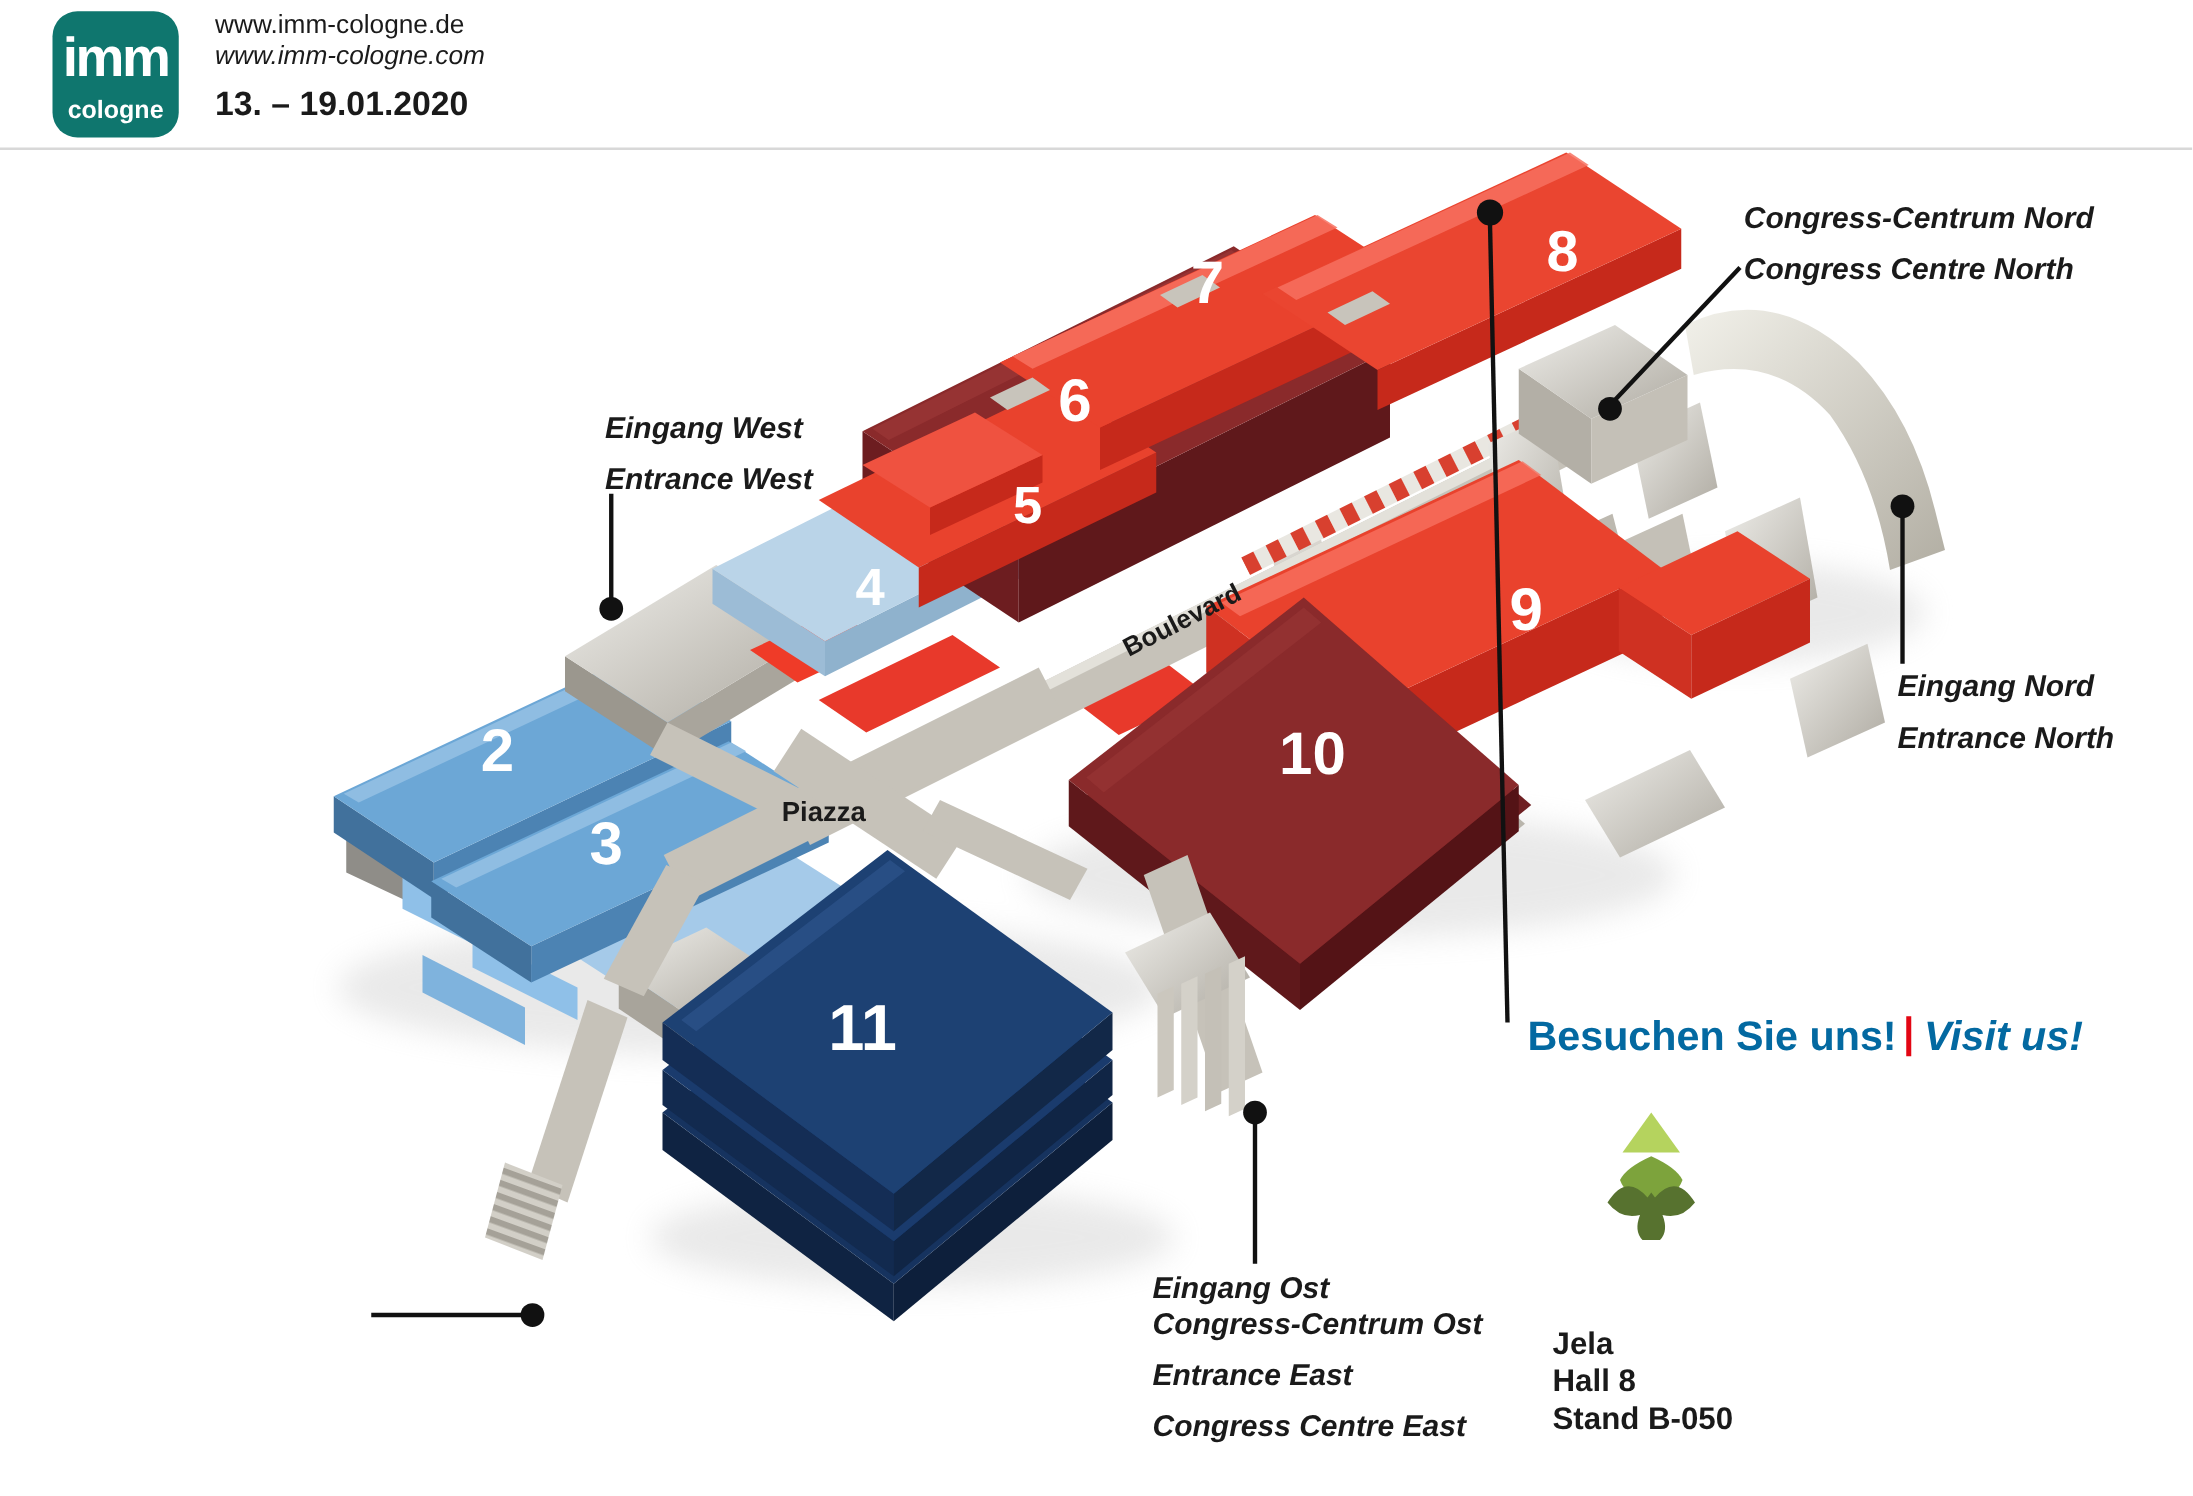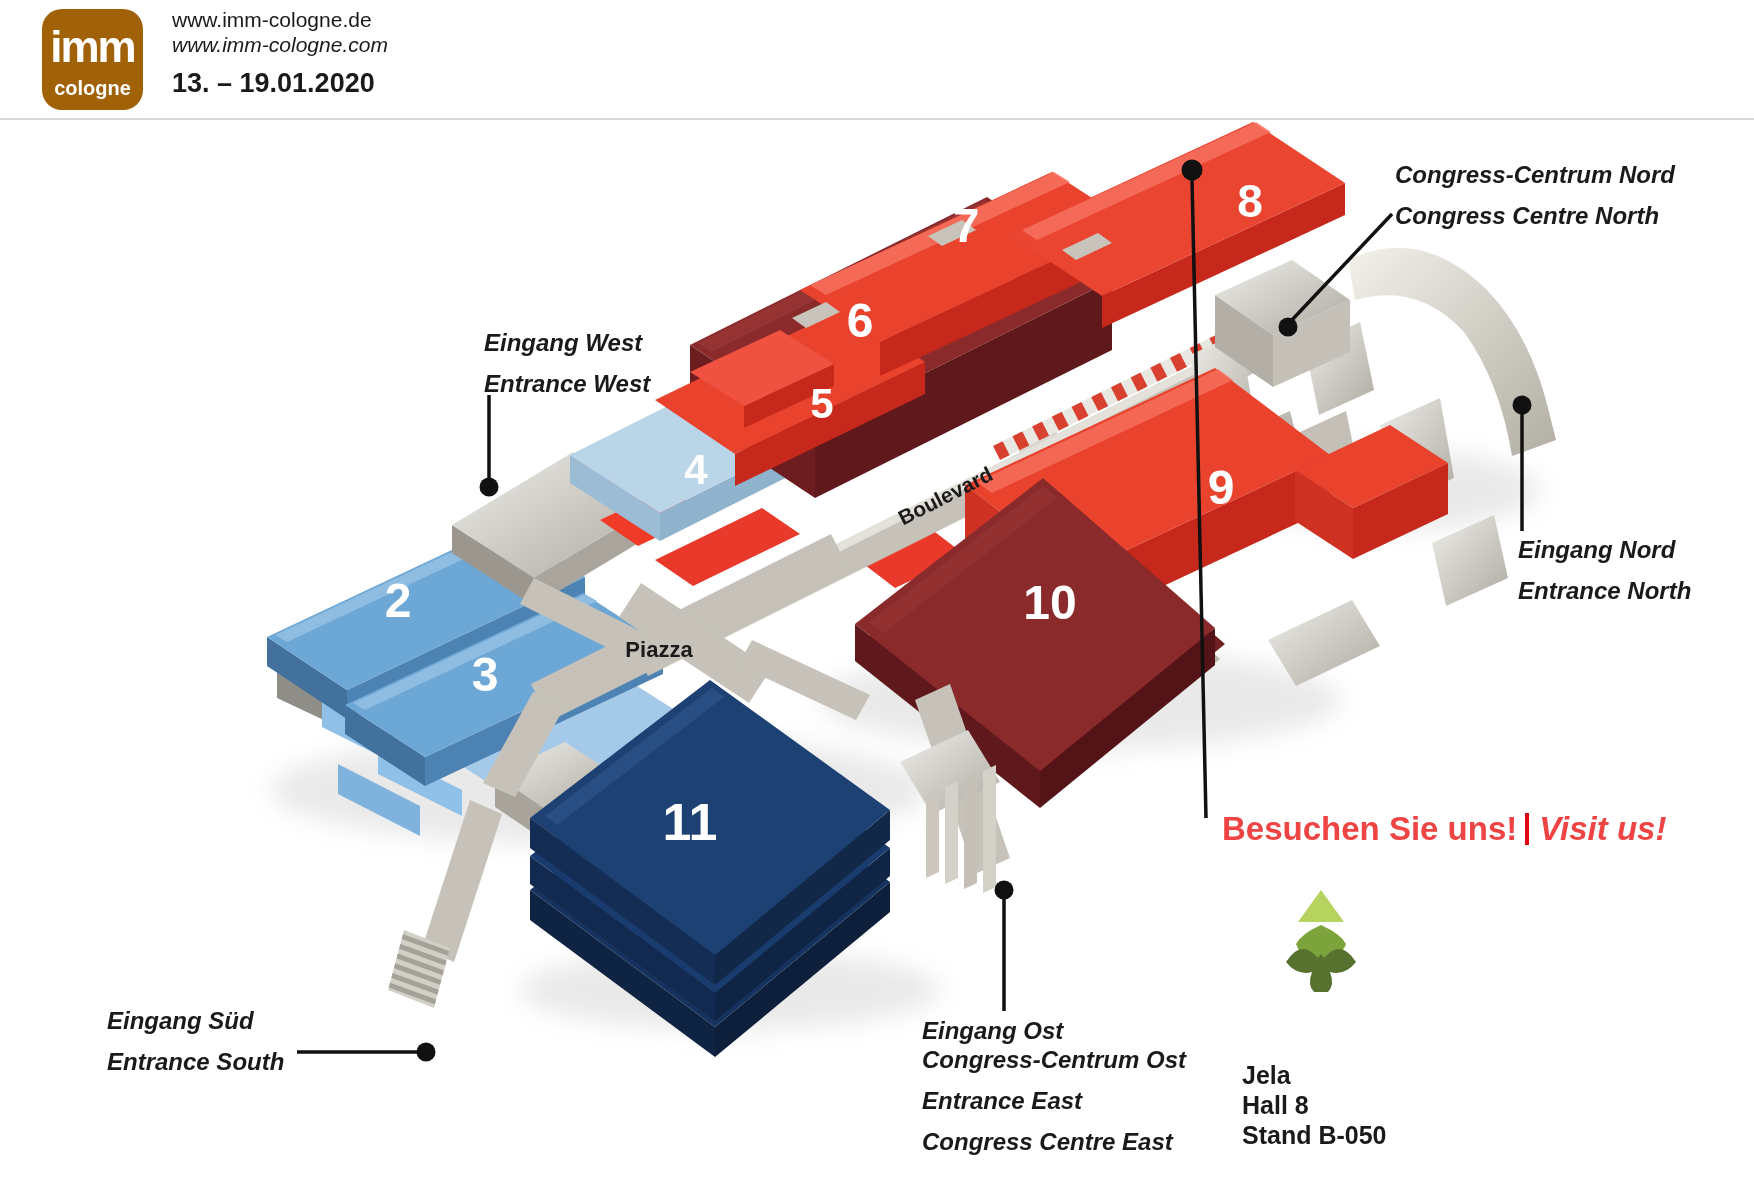--- a/index.html
+++ b/index.html
@@ -1,19 +1,19 @@
 <!DOCTYPE html>
 <html><head>
 <meta charset="utf-8">
 <style>
   html,body{margin:0;padding:0;background:#ffffff;}
   #stage{position:relative;width:1754px;height:1197px;background:#fff;overflow:hidden;
          font-family:"Liberation Sans",sans-serif;color:#1a1a1a;}
   
-  #logo{position:absolute;left:42px;top:9px;width:101px;height:101px;background:#a16207;
+  #logo{position:absolute;left:42px;top:9px;width:101px;height:101px;background:#0f766e;
         border-radius:20px;color:#fff;text-align:center;}
   #logo .l1{font-size:44px;font-weight:bold;letter-spacing:-2px;line-height:1;margin-top:16px;}
   #logo .l2{font-size:20px;font-weight:bold;line-height:1;margin-top:9px;}
   .hdr-url{position:absolute;left:172px;font-size:21px;white-space:nowrap;}
   #url-de{top:8px;}
   #url-com{top:33px;font-style:italic;}
   #date-range{position:absolute;left:172px;top:68px;font-size:27px;font-weight:bold;text-align:right;}
   #hdr-line{position:absolute;left:0;top:118px;width:1754px;height:2px;background:#d8d8d8;}
   
   #mapsvg{position:absolute;left:0;top:0;}
@@ -21,21 +21,21 @@
   .ann{position:absolute;font-size:24px;line-height:29px;white-space:nowrap;}
   .ann .b{font-weight:bold;font-style:italic;}
   .ann .bi{font-weight:bold;font-style:italic;margin-top:12px;}
   #ann-west{left:484px;top:328px;}
   #ann-ccnord{left:1395px;top:160px;}
   #ann-nord{left:1518px;top:535px;}
   #ann-sued{left:107px;top:1006px;}
   #ann-ost{left:922px;top:1016px;}
   #exhibitor-block{position:absolute;left:1242px;top:1060px;font-size:25px;font-weight:bold;line-height:30px;}
   #promo{position:absolute;left:1222px;top:810px;display:flex;align-items:center;
-         color:#ef4444;font-size:33px;white-space:nowrap;}
+         color:#0369a1;font-size:33px;white-space:nowrap;}
   #promo .de{font-weight:bold;}
   #promo .sep{display:inline-block;width:4px;height:32px;background:#e30613;margin:0 10px 0 8px;}
   #promo .en{font-weight:bold;font-style:italic;}
 </style>
 </head>
 <body>
 
 <div id="stage">
 
   <div id="logo">
@@ -279,24 +279,20 @@
   <div id="ann-ccnord" class="ann">
     <div class="b">Congress-Centrum Nord</div>
     <div class="bi">Congress Centre North</div>
   </div>
 
   <div id="ann-nord" class="ann">
     <div class="b">Eingang Nord</div>
     <div class="bi">Entrance North</div>
   </div>
 
-  <div id="ann-sued" class="ann">
-    <div class="b">Eingang Süd</div>
-    <div class="bi">Entrance South</div>
-  </div>
 
   <div id="ann-ost" class="ann">
     <div class="b">Eingang Ost</div>
     <div class="b">Congress-Centrum Ost</div>
     <div class="bi">Entrance East</div>
     <div class="bi">Congress Centre East</div>
   </div>
 
   <div id="promo">
     <span class="de">Besuchen Sie uns!</span>

